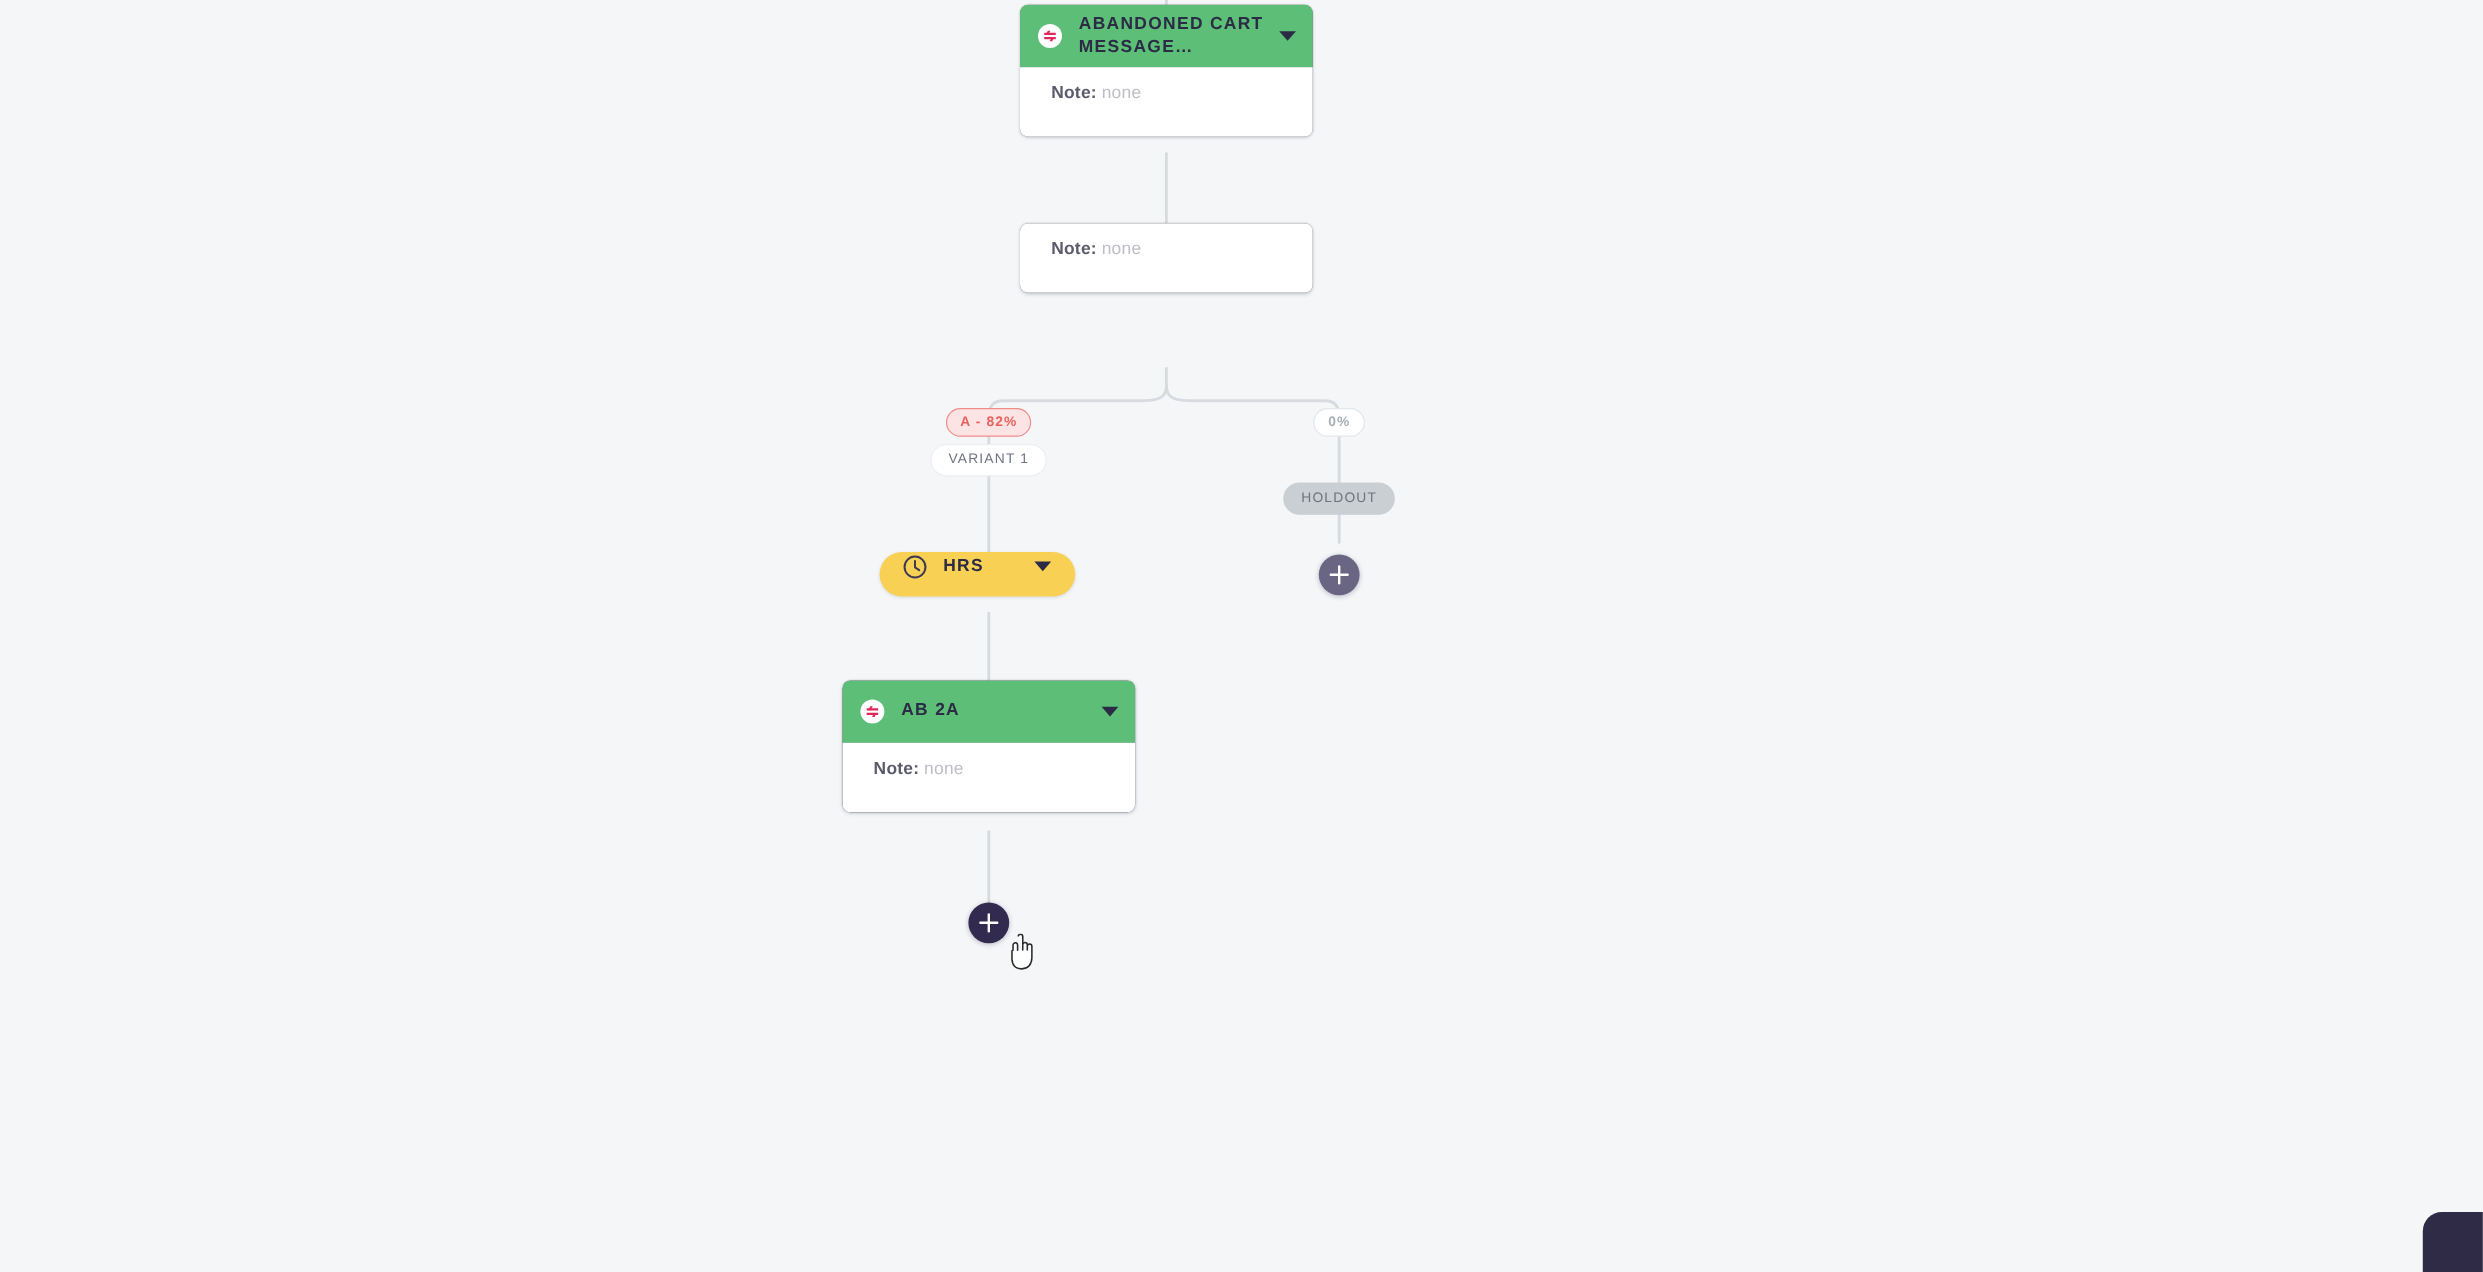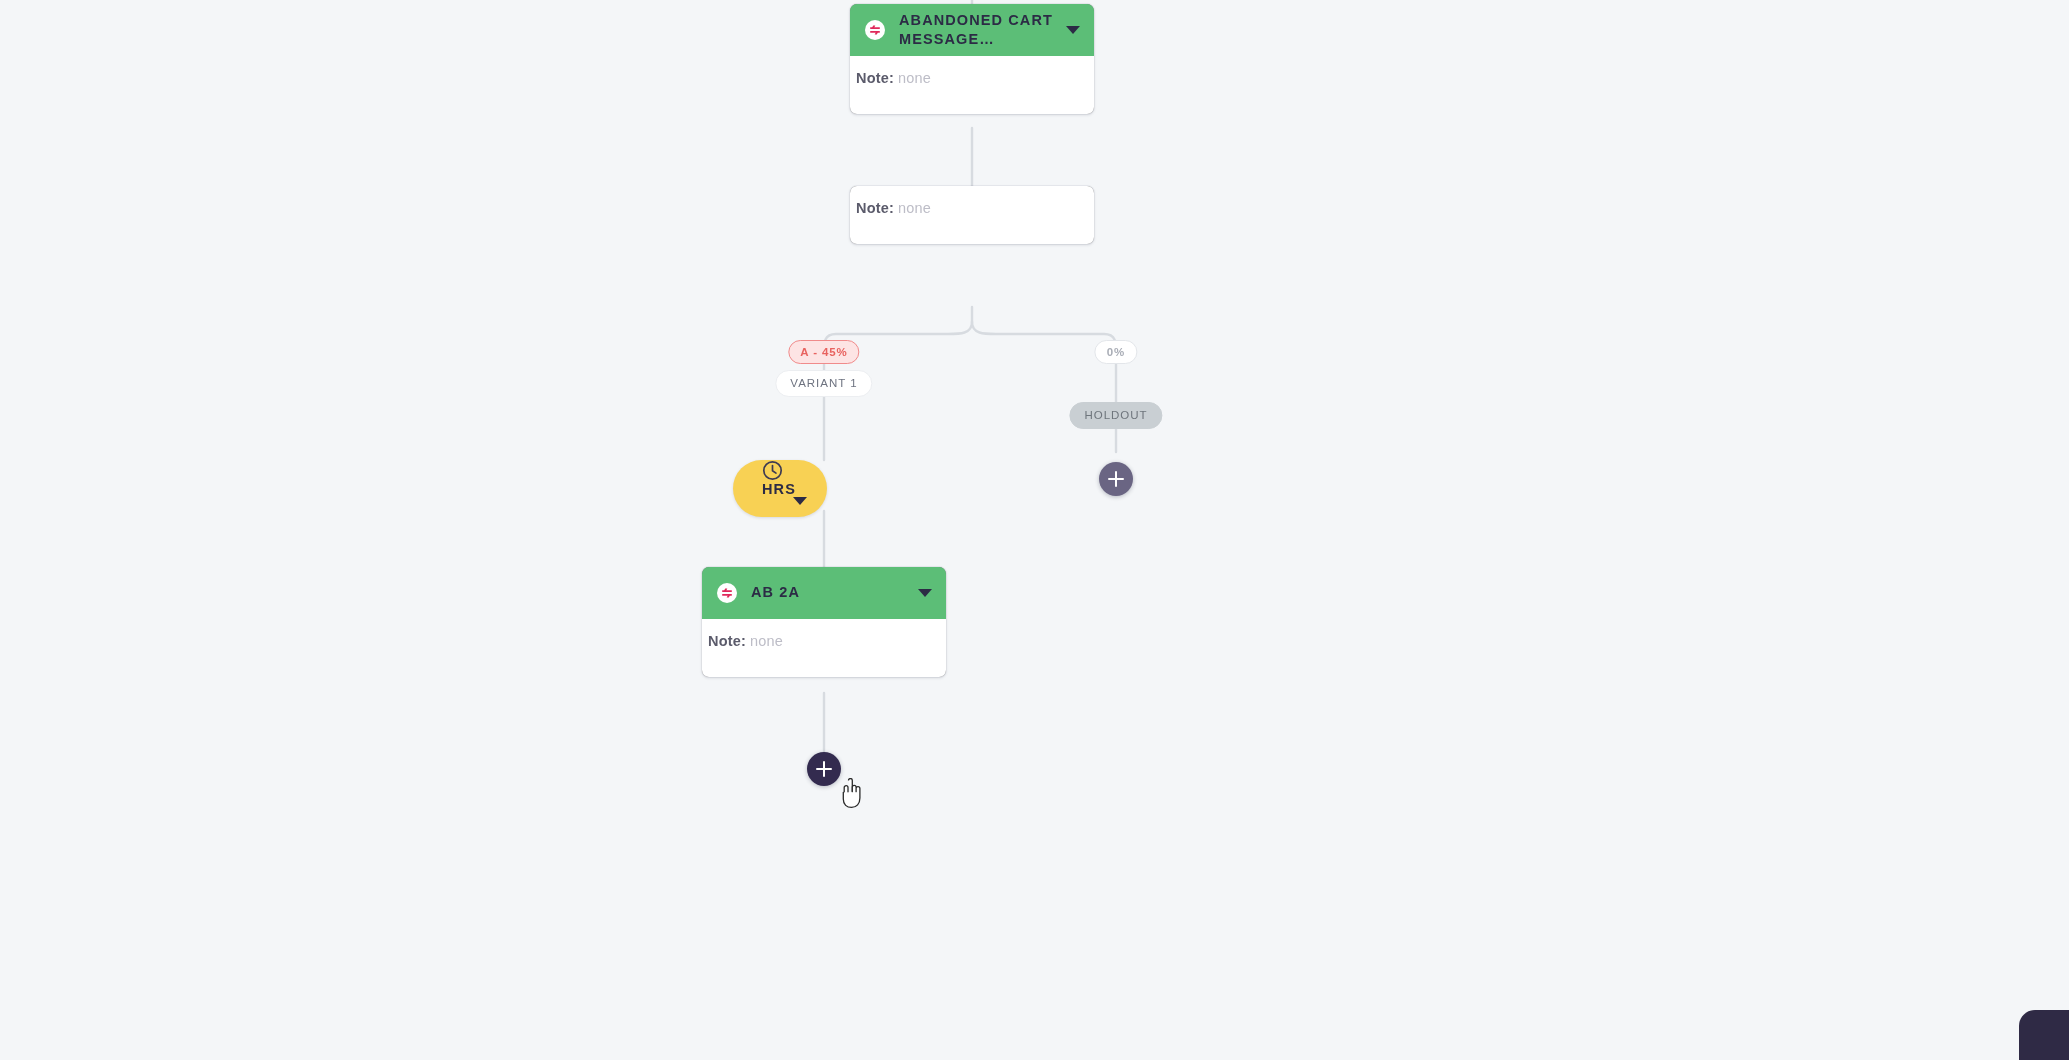--- a/index.html
+++ b/index.html
@@ -74,21 +74,21 @@
     height: 0;
     margin-left: 10px;
     border-left: 7.5px solid transparent;
     border-right: 7.5px solid transparent;
     border-top: 8.5px solid #2c2b45;
     cursor: pointer;
   }
   .node-head.dark .caret { border-top-color: #20264f; }
 
   .node-body {
-    padding: 14px 18px 28px 6px;
+    padding: 14px 18px 28px 26px;
     background: #ffffff;
   }
   .note-line {
     font-size: 14.5px;
     letter-spacing: .2px;
   }
   .note-label {
     color: #5b5b6b;
     font-weight: bold;
   }
@@ -101,26 +101,25 @@
   .head-green { background: #5cbe77; }
   .head-blue  { background: #3b54a5; }
 
   
   .delay-pill {
     position: absolute;
     display: flex;
     align-items: center;
     background: #f8d154;
     border-radius: 999px;
-    height: 57px;
+    height: 37px;
     padding: 0 20px 13px 18px;
     box-sizing: border-box;
     box-shadow: 0 1px 3px rgba(40,45,70,.14);
     cursor: pointer;
-    flex-direction: column;
   }
   .delay-pill .glyph {
     width: 22px;
     height: 22px;
     margin-right: 13px;
     display: flex;
     align-items: center;
     justify-content: center;
   }
   .delay-label {
@@ -275,21 +274,21 @@
 
   <div class="node-card" style="left:850px; top:186px;">
     <div class="node-body">
       <div class="note-line">
         <span class="note-label">Note:</span><span class="note-value">none</span>
       </div>
     </div>
   </div>
 
   <div class="branch-group" style="left:824px; top:340px;">
-    <span class="pill pill-split">A - 45%</span>
+    <span class="pill pill-split">A - 82%</span>
     <span class="pill pill-name">VARIANT 1</span>
   </div>
 
   <div class="branch-group" style="left:1116px; top:340px;">
     <span class="pill pill-split-muted">0%</span>
     <span class="pill pill-name-muted">HOLDOUT</span>
   </div>
 
   <div class="delay-pill" style="left:733px; top:460px;">
     <span class="glyph">

